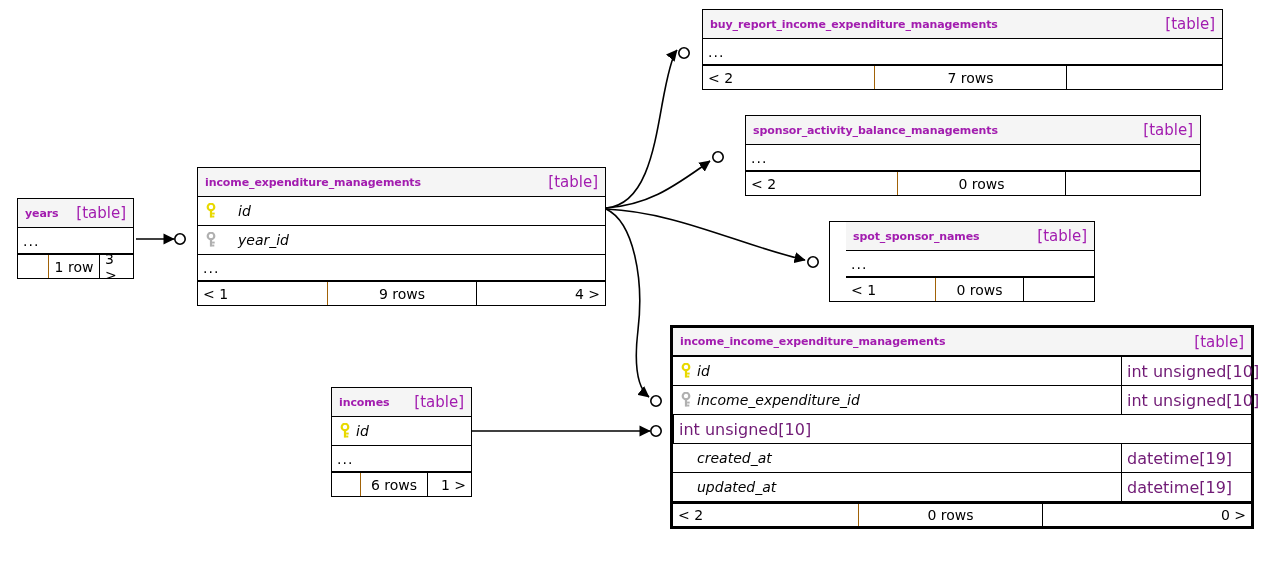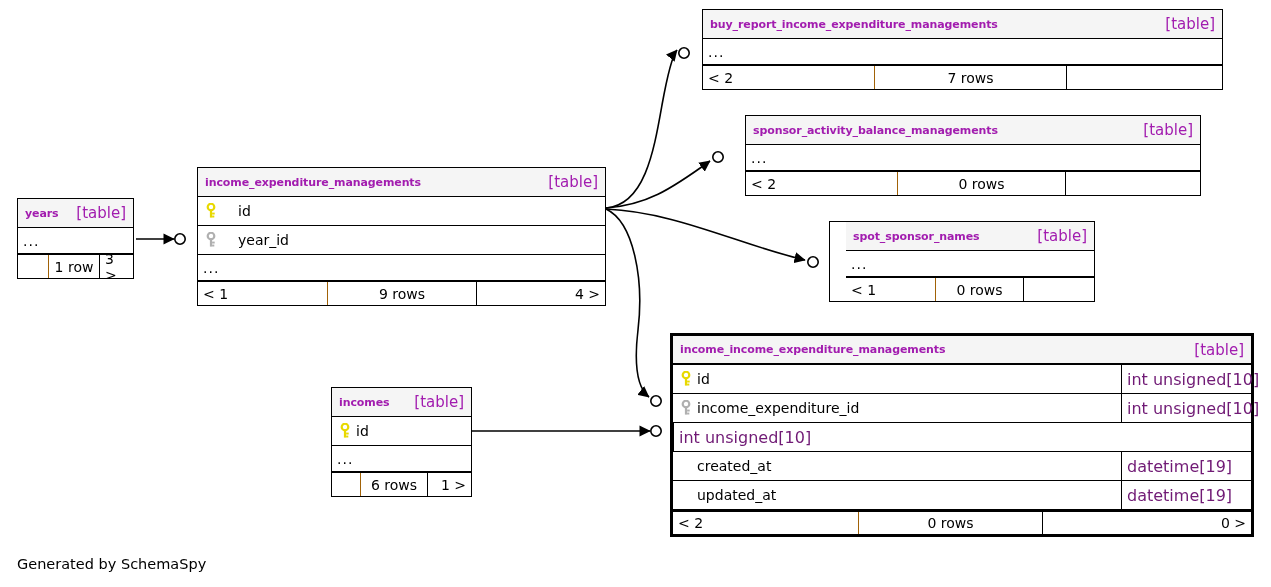--- a/index.html
+++ b/index.html
@@ -30,21 +30,20 @@
   
   .node {
     position: absolute;
     box-sizing: border-box;
     background: #ffffff;
     border: 1px solid #000000;
     z-index: 2;
   }
   .node.focus {
     border: 3px solid #000000;
-    margin-top: 8px;
   }
 
   .node-title {
     box-sizing: border-box;
     background: #f5f5f5;
     border-bottom: 1px solid #000000;
     height: 29px;
     display: flex;
     align-items: center;
     padding: 0 7px;
@@ -76,20 +75,21 @@
     border-bottom: 1px solid #000000;
     white-space: nowrap;
   }
   .col:last-child { border-bottom: 1px solid #000000; }
   .col-name {
     display: flex;
     align-items: center;
     flex: 1 1 auto;
     padding-left: 6px;
     overflow: hidden;
+    font-style: italic;
   }
   .col-label {
     font-size: 14px;
     color: #000000;
   }
   .col-type {
     box-sizing: border-box;
     flex: 0 0 auto;
     border-left: 1px solid #000000;
     height: 100%;
@@ -375,15 +375,14 @@
       </div>
 
     </div>
     <div class="footer">
       <div class="fcell" style="width:185px;">&lt; 2</div>
       <div class="fcell mid" style="flex:1 1 auto;">0 rows</div>
       <div class="fcell right" style="width:208px;">0 &gt;</div>
     </div>
   </div>
 
-  <div class="credit">Generated by SchemaSpy</div>
 
 </div>
 
 </body></html>

